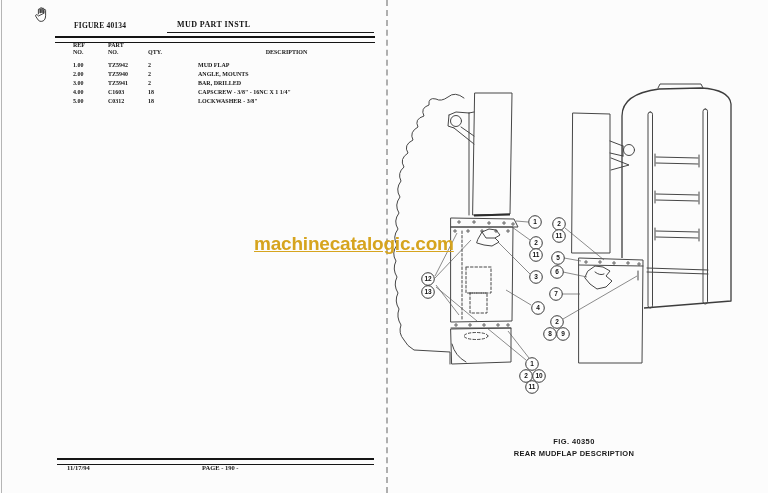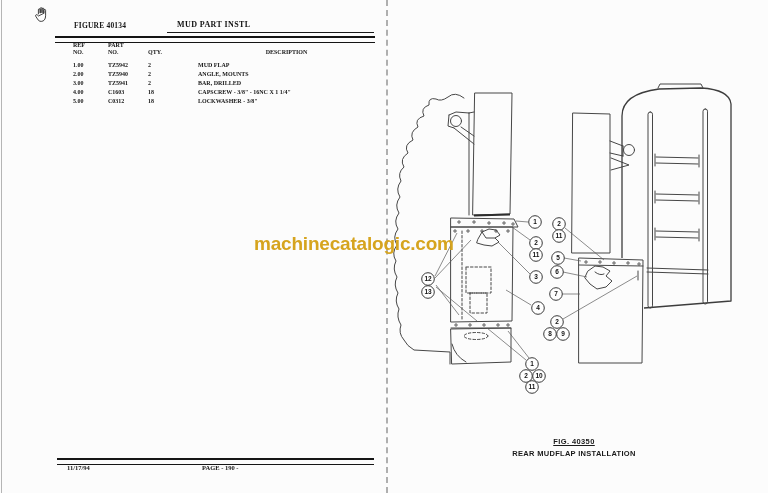--- a/index.html
+++ b/index.html
@@ -18,21 +18,21 @@
   .th{font:700 6px "Liberation Serif",serif;line-height:6.5px;}
   .th.c-qty{align-self:end;}
   .th.c-desc{align-self:end;text-align:center;}
   .trow{height:9px;}
   .tcell{font:700 6px "Liberation Serif",serif;line-height:9px;white-space:nowrap;overflow:visible;}
   .foot-rule{position:absolute;left:57px;top:458px;width:317px;height:4px;border-top:2px solid #161616;border-bottom:1px solid #161616;}
   .foot-date{position:absolute;left:67px;top:464px;font:700 6.5px "Liberation Serif",serif;color:#161616;}
   .foot-page{position:absolute;left:202px;top:464px;font:700 6.5px "Liberation Serif",serif;color:#161616;}
   .watermark{position:absolute;left:254px;top:233px;font:700 19px "Liberation Sans",sans-serif;letter-spacing:-.2px;white-space:nowrap;z-index:30;}
   .caption{position:absolute;left:478px;top:437px;width:192px;text-align:center;color:#1a1a1a;z-index:5;}
-  .caption .l1{font:700 7.5px "Liberation Sans",sans-serif;letter-spacing:.4px;text-decoration:underline;}
+  .caption .l1{font:700 7.5px "Liberation Sans",sans-serif;letter-spacing:.4px;}
   .caption .l2{font:700 7.5px "Liberation Sans",sans-serif;letter-spacing:.3px;margin-top:3px;}
   svg.diagram{position:absolute;left:0;top:0;width:768px;height:493px;z-index:10;}
   .ln{fill:none;stroke:#474747;stroke-width:1;stroke-linejoin:round;stroke-linecap:round;}
   .ln2{fill:none;stroke:#3d3d3d;stroke-width:1.3;stroke-linejoin:round;}
   .ldr{fill:none;stroke:#5a5a5a;stroke-width:.7;}
   .plus{fill:none;stroke:#474747;stroke-width:.8;}
   .dash{stroke-dasharray:2.5 2;}
   .thick{stroke:#2e2e2e;stroke-width:2;}
   .callout-circle{fill:#fefefe;stroke:#3a3a3a;stroke-width:1;}
   .callout-num{font:700 6.5px "Liberation Sans",sans-serif;text-anchor:middle;fill:#111;}
@@ -236,20 +236,20 @@
           <circle cx="550" cy="334" r="6.3" class="callout-circle"></circle>
           <text x="550" y="336.3" class="callout-num">8</text>
         </g>
         <g>
           <circle cx="563" cy="334" r="6.3" class="callout-circle"></circle>
           <text x="563" y="336.3" class="callout-num">9</text>
         </g>
       </g>
   </svg>
 
-  <div class="watermark" style="color: rgb(214, 164, 30);">machinecatalogic.com</div>
+  <div class="watermark" style="color: rgb(214, 164, 30); text-decoration: underline;">machinecatalogic.com</div>
 
   <div class="caption">
     <div class="l1">FIG. 40350</div>
-    <div class="l2">REAR MUDFLAP INSTALLATION</div>
+    <div class="l2">REAR MUDFLAP DESCRIPTION</div>
   </div>
 
 </div>
 
 </body></html>

